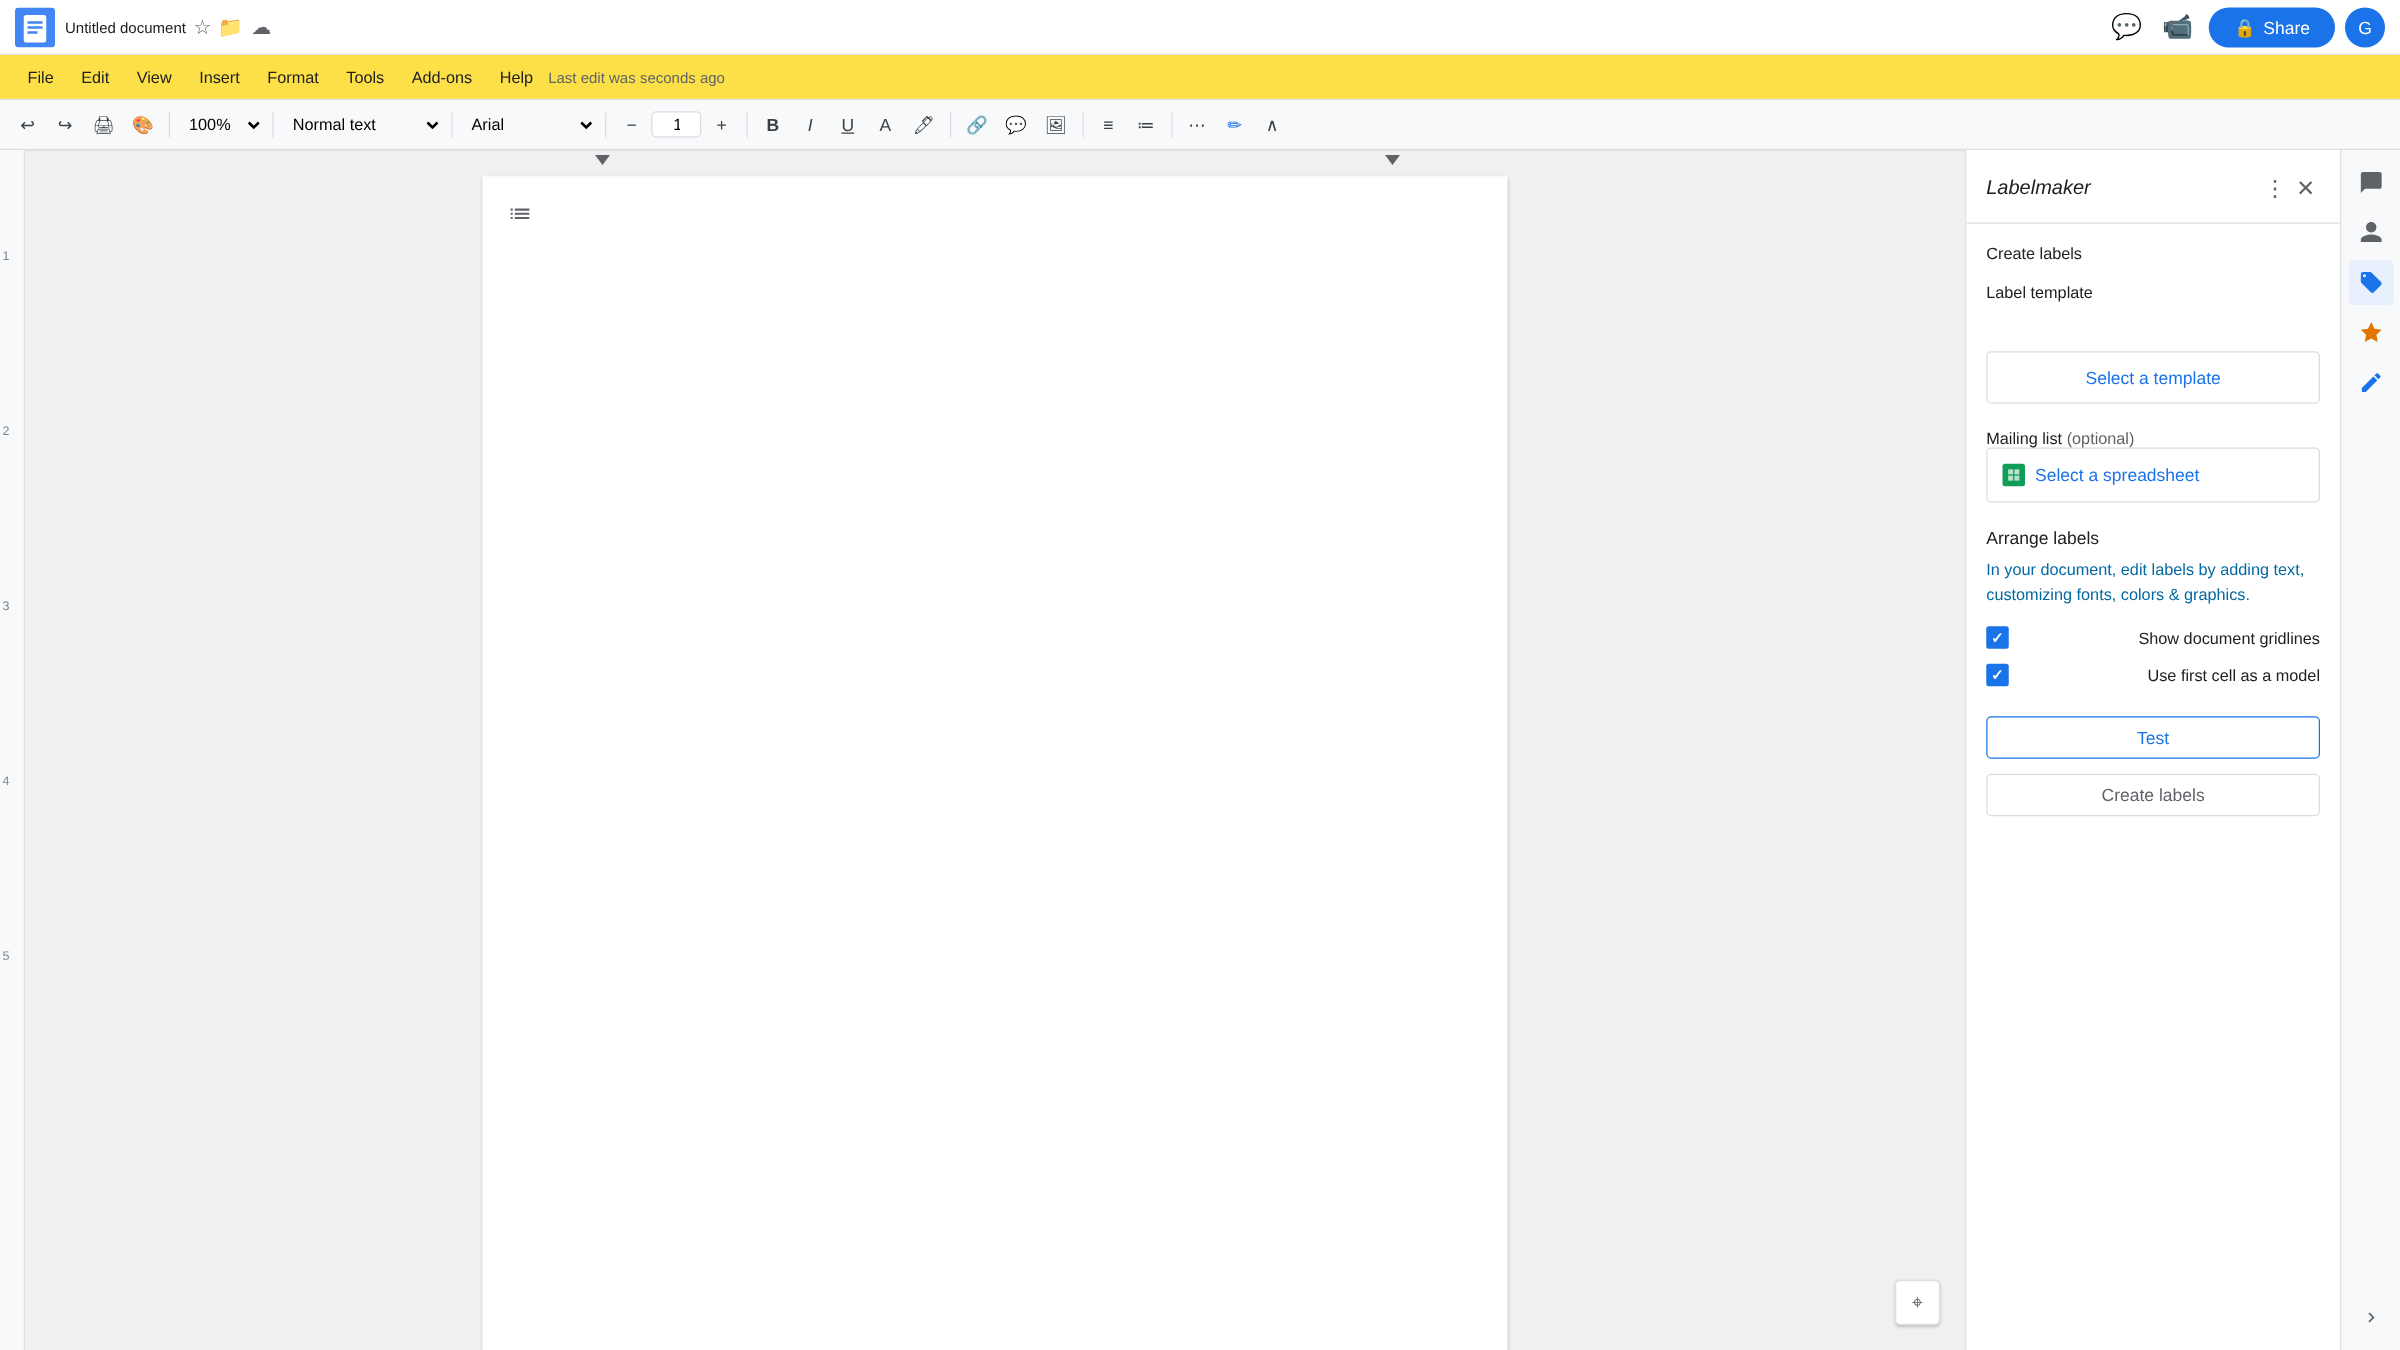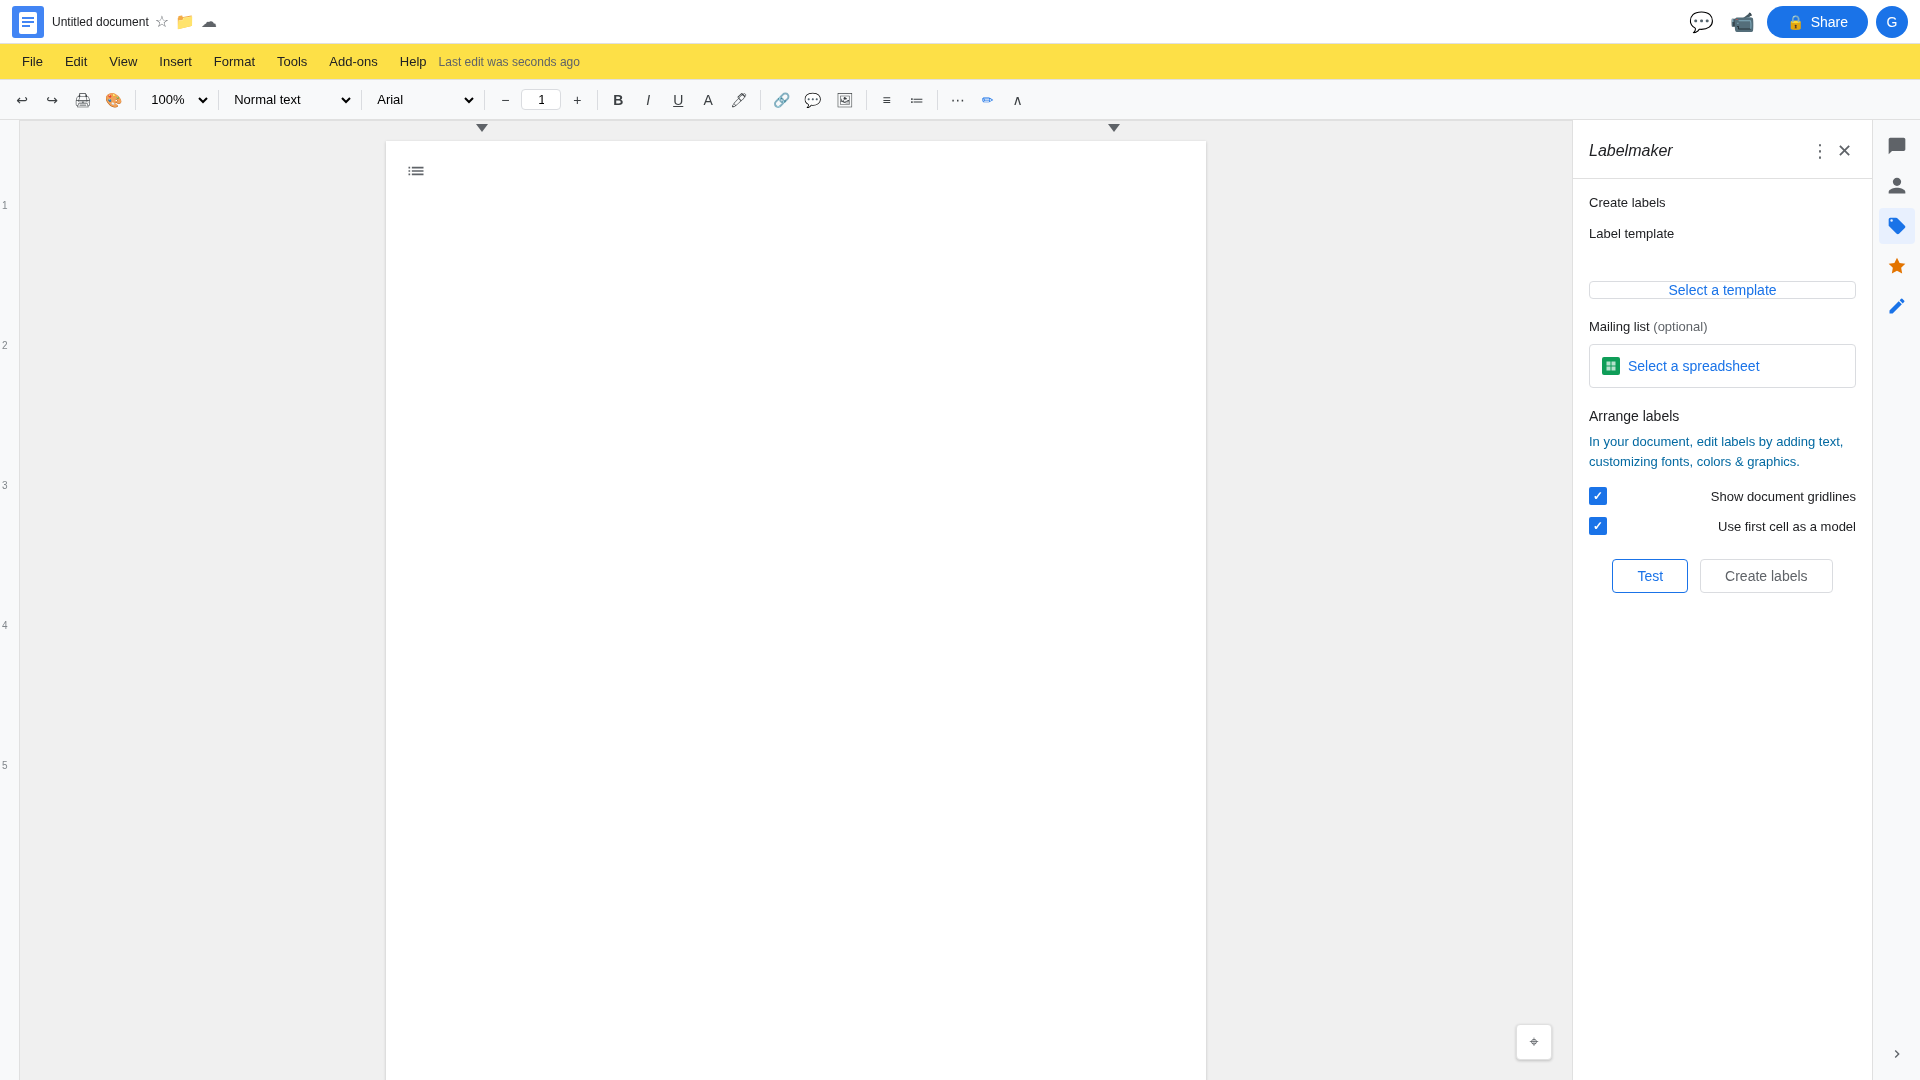--- a/index.html
+++ b/index.html
@@ -308,39 +308,39 @@
       font-weight: 500;
       color: #202124;
       margin-bottom: 10px;
     }
 
     .template-select-btn {
       display: flex;
       align-items: flex-end;
       justify-content: center;
       width: 100%;
-      padding: 0;
+      padding: 12px;
       border: 1px solid #dadce0;
       border-radius: 4px;
       background: #fff;
       color: #1a73e8;
       font-size: 14px;
       cursor: pointer;
       margin-bottom: 20px;
       margin-top: 40px;
     }
 
     .mailing-section {
       margin-bottom: 16px;
     }
     .mailing-label {
       font-size: 13px;
       font-weight: 500;
       color: #202124;
-      margin-bottom: 10px;
+      margin-bottom: 0;
     }
     .optional-label {
       font-size: 13px;
       font-weight: 400;
       color: #5f6368;
     }
 
     .spreadsheet-select-btn {
       display: flex;
       align-items: center;
@@ -413,20 +413,21 @@
     .checkbox-label {
       font-size: 13px;
       color: #202124;
     }
 
     .bottom-btns {
       display: flex;
       gap: 12px;
       justify-content: center;
       margin-top: 24px;
+      flex-direction: column;
     }
     .btn-test {
       padding: 8px 24px;
       border: 1px solid #1a73e8;
       border-radius: 4px;
       background: #fff;
       color: #1a73e8;
       font-size: 14px;
       font-weight: 500;
       cursor: pointer;

